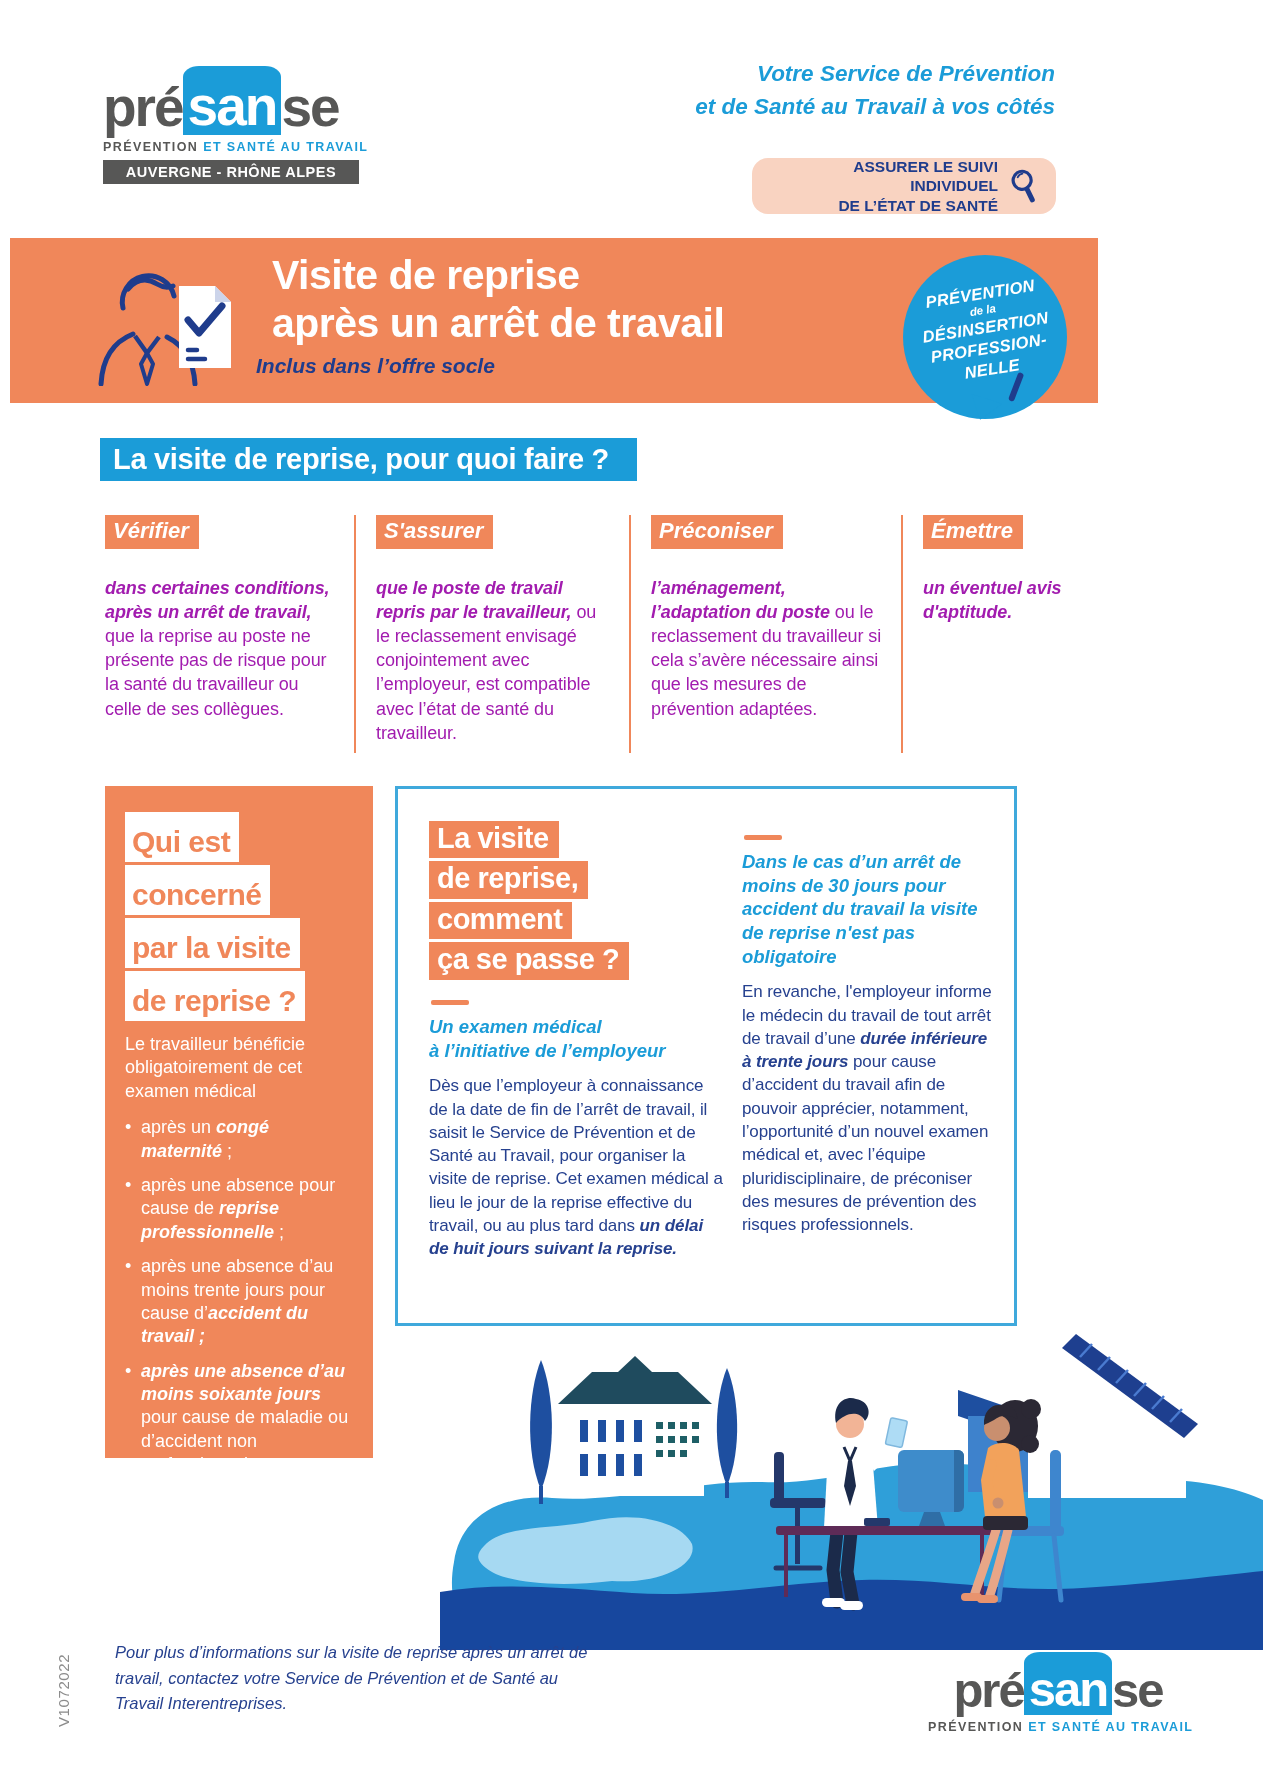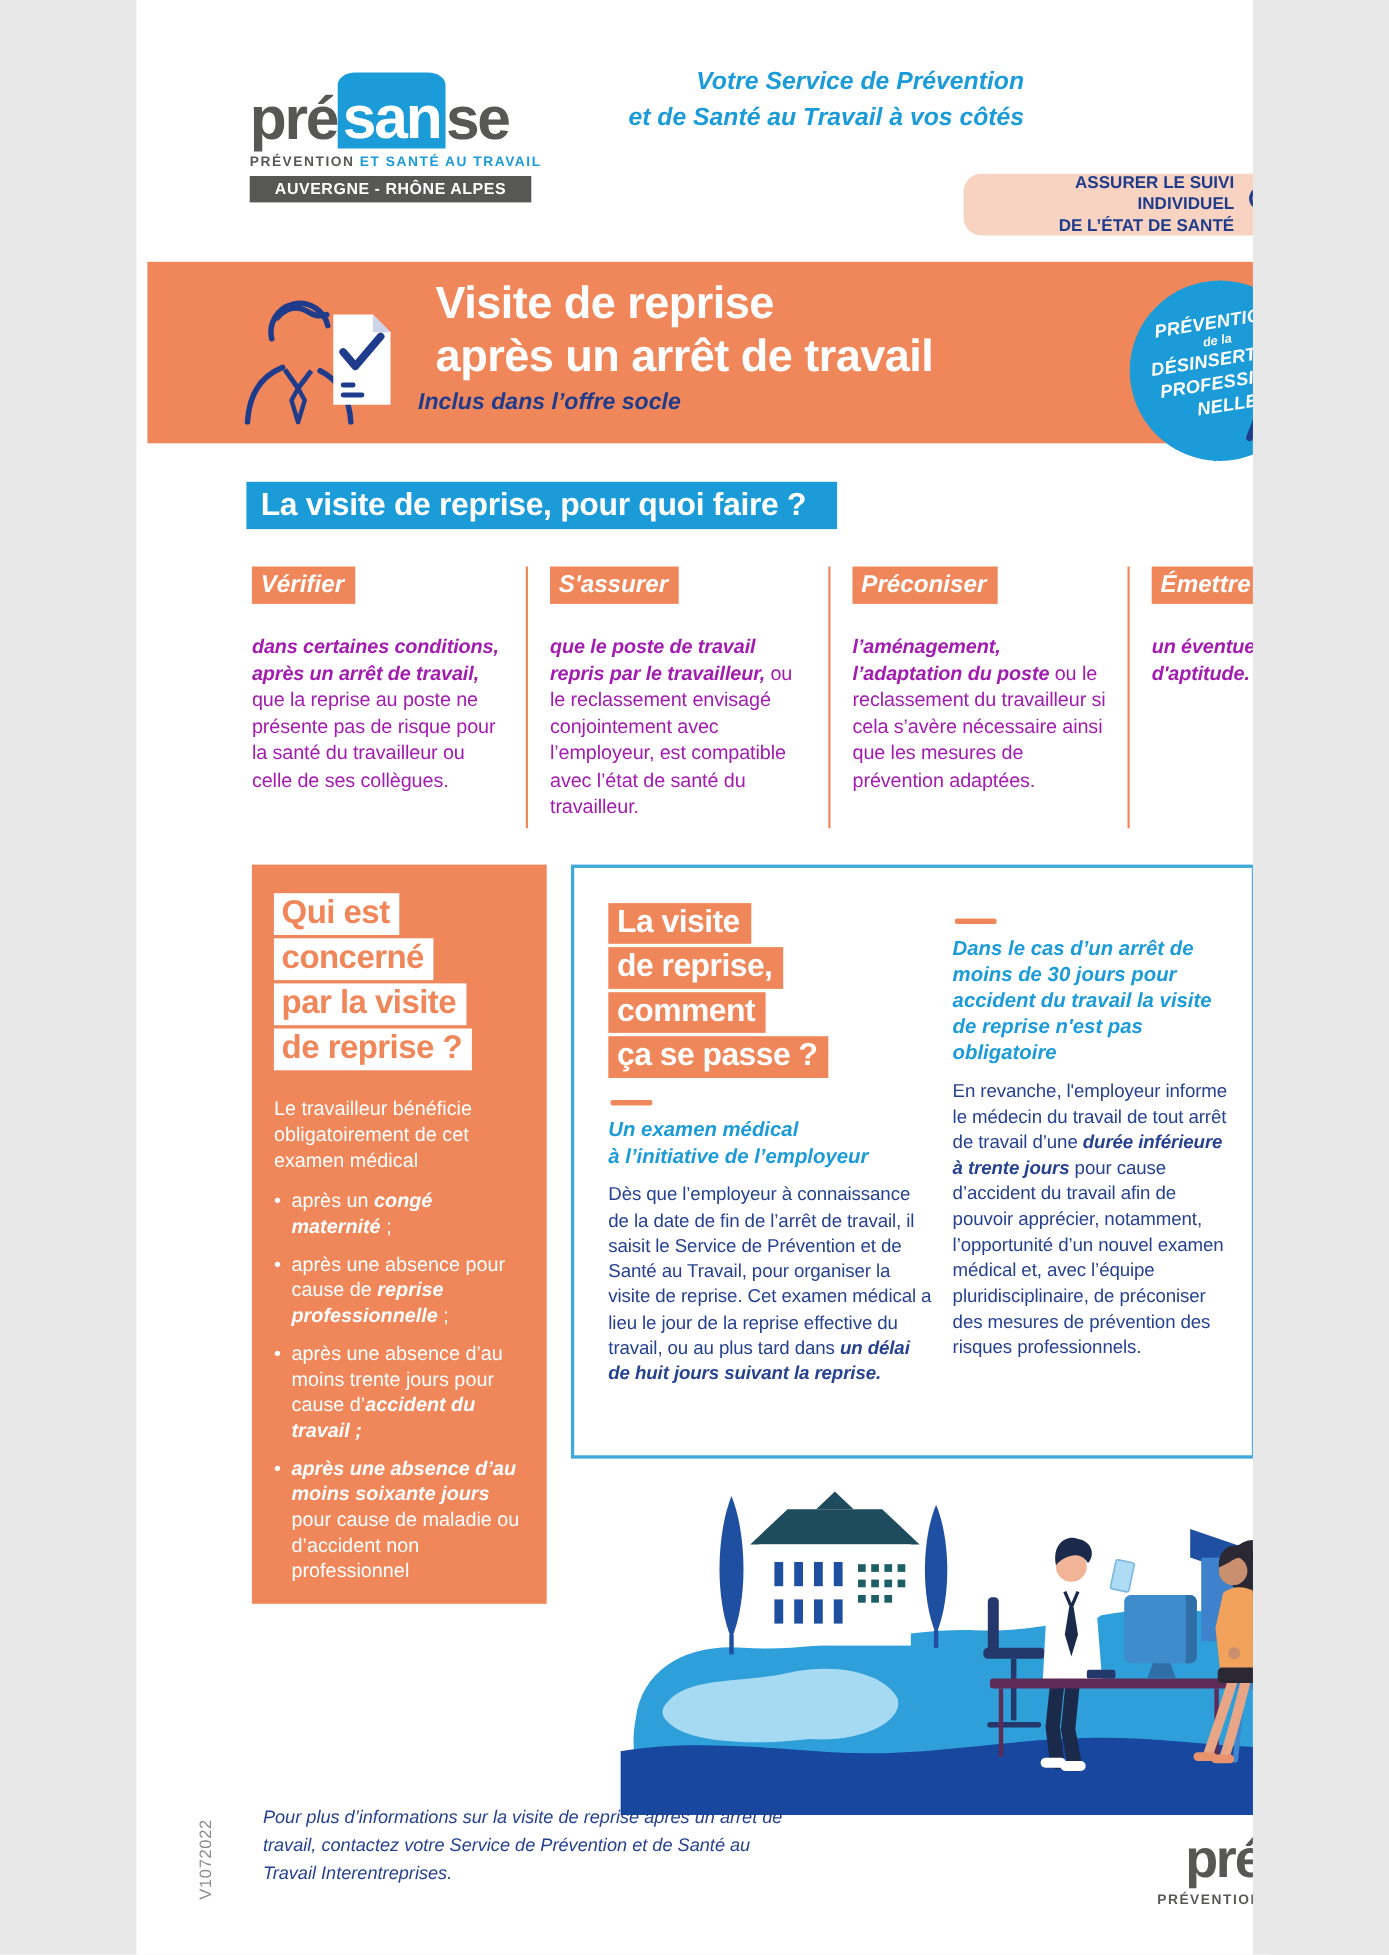--- a/index.html
+++ b/index.html
@@ -1,17 +1,17 @@
 <!DOCTYPE html>
 <html><head>
 <meta charset="utf-8">
 <style>
   * { margin:0; padding:0; box-sizing:border-box; }
   body { background:#e8e8e8; font-family:"Liberation Sans", sans-serif; }
-  .page { position:relative; width:1015px; height:1777px; background:#ffffff; margin:0 auto; overflow:hidden; }
+  .page { position:relative; width:1263px; height:1777px; background:#ffffff; margin:0 auto; overflow:hidden; }
 
   
   .logo { position:absolute; }
   .logo-top { left:103px; top:66px; width:256px; }
   .logo-bottom { left:928px; top:1652px; width:260px; }
   .logo-row { display:flex; align-items:flex-end; }
   .lg-part { font-size:55px; font-weight:bold; color:#575756; letter-spacing:-2px; line-height:1; }
   .lg-san { font-size:55px; font-weight:bold; color:#ffffff; letter-spacing:-2px; line-height:1;
             background:#1b9cd8; padding:13px 5px 1px 5px; border-radius:16px 16px 0 0 / 11px 11px 0 0; }
   .logo-tagline { margin-top:5px; font-size:12.5px; font-weight:bold; letter-spacing:1.4px; color:#575756; white-space:nowrap; }
@@ -57,22 +57,22 @@
   .pcol-3 { width:272px; }
   .pcol-4 { width:190px; }
   .plabel { display:inline-block; background:#f0875a; color:#ffffff; font-size:22px; font-weight:bold; font-style:italic;
             padding:3px 10px 5px 8px; margin-bottom:27px; }
   .ptext { font-size:18px; line-height:1.34; color:#a21caf; letter-spacing:-0.1px; }
   .rb { font-weight:bold; font-style:italic; }
 
   
   .who-box { position:absolute; left:105px; top:786px; width:268px; height:672px; background:#f0875a; padding:26px 20px; overflow:hidden; }
   .who-chip { display:table; background:#ffffff; color:#f0875a; font-size:30px; font-weight:bold;
-              padding:1px 9px 4px 7px; margin-bottom:3px; letter-spacing:-0.5px; line-height:1.1; }
-  .who-intro { margin-top:24px; color:#ffffff; font-size:18px; line-height:1.3; }
+              padding:13px 9px 4px 7px; margin-bottom:3px; letter-spacing:-0.5px; line-height:1.1; }
+  .who-intro { margin-top:12px; color:#ffffff; font-size:18px; line-height:1.3; }
   .who-list { list-style:none; margin-top:13px; }
   .who-list li { display:flex; color:#ffffff; font-size:18px; line-height:1.3; margin-bottom:11px; }
   .who-dot { flex:none; width:16px; }
 
   
   .how-box { position:absolute; left:395px; top:786px; width:622px; height:540px; border:3px solid #3fa9dc; background:#ffffff; }
   .how-left { position:absolute; left:31px; top:32px; width:296px; }
   .how-right { position:absolute; left:344px; top:46px; width:256px; }
   .how-chip { display:table; background:#f0875a; color:#ffffff; font-size:29px; font-weight:bold;
               padding:1px 10px 4px 8px; margin-bottom:3px; letter-spacing:-0.5px; line-height:1.12; }

